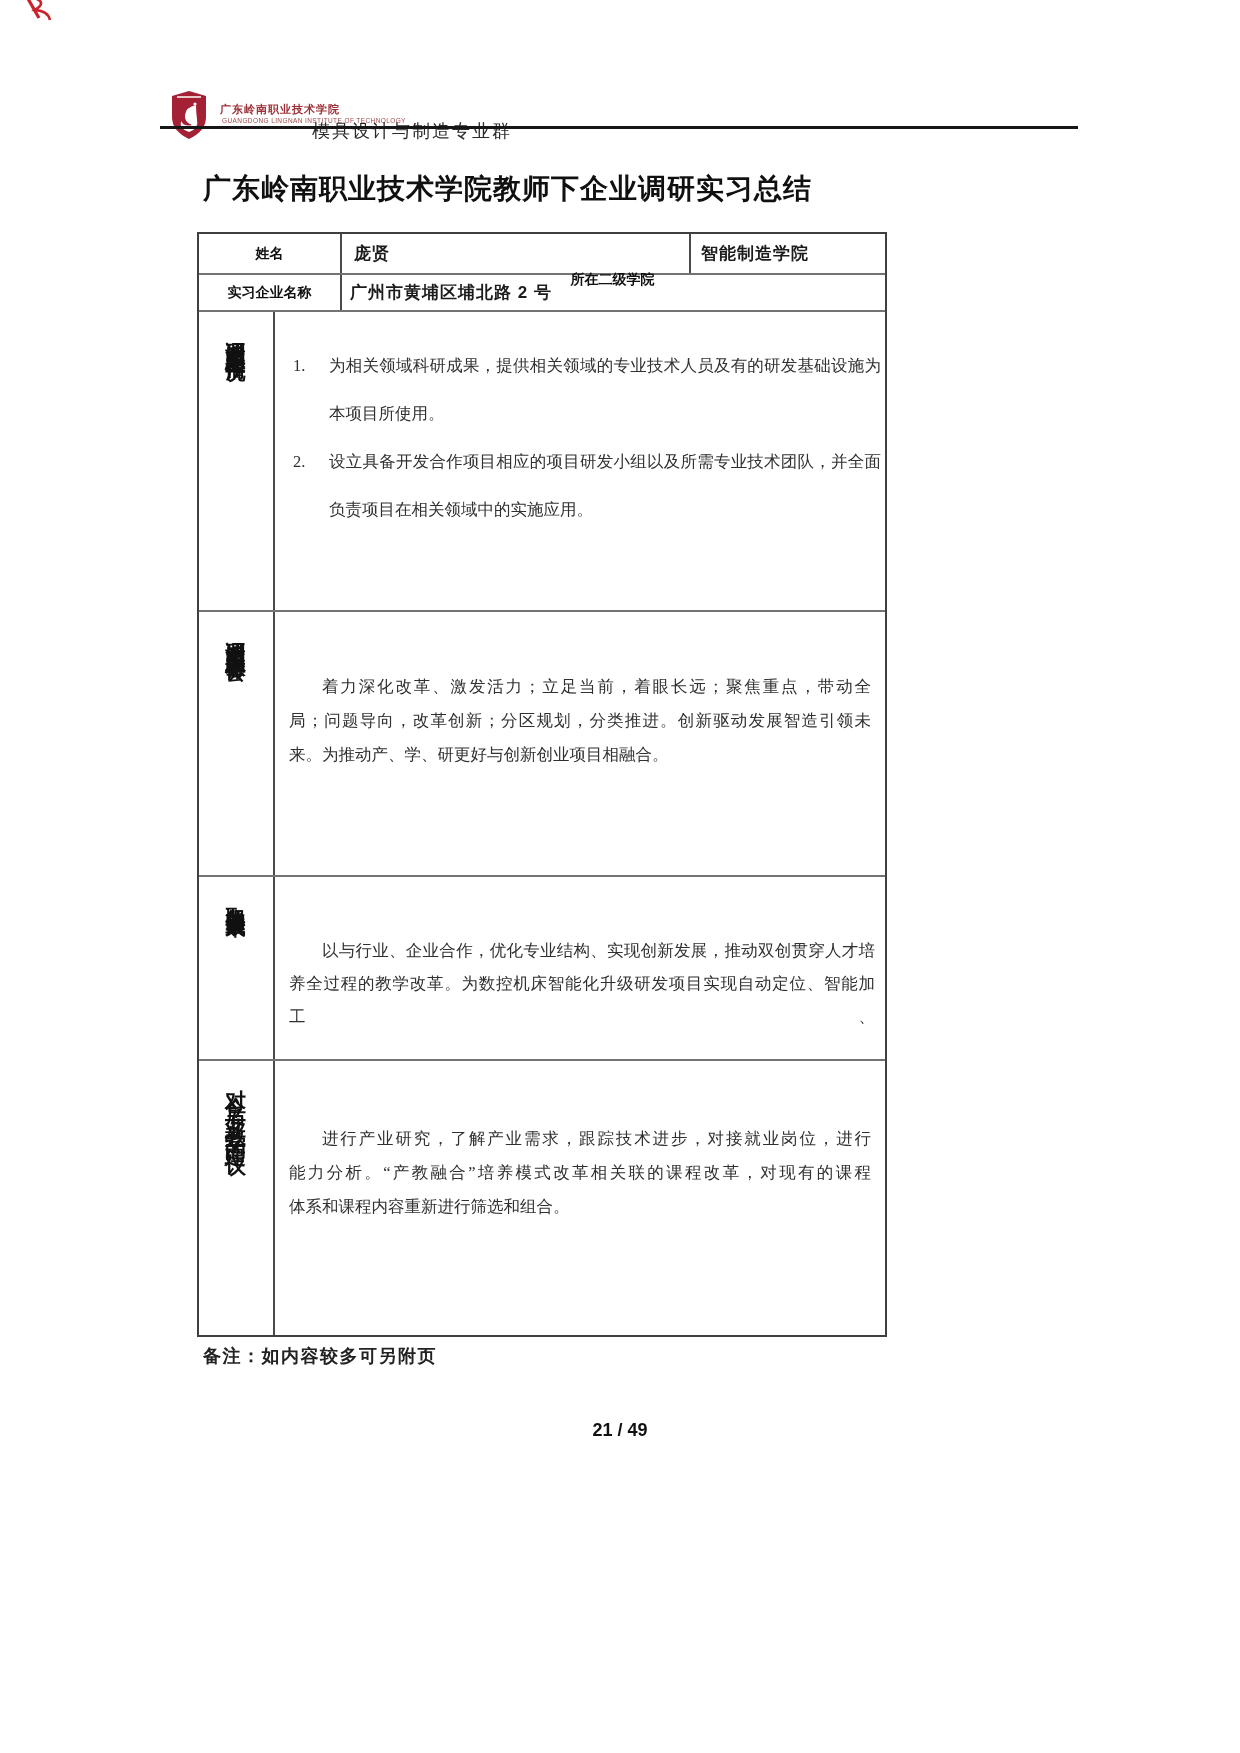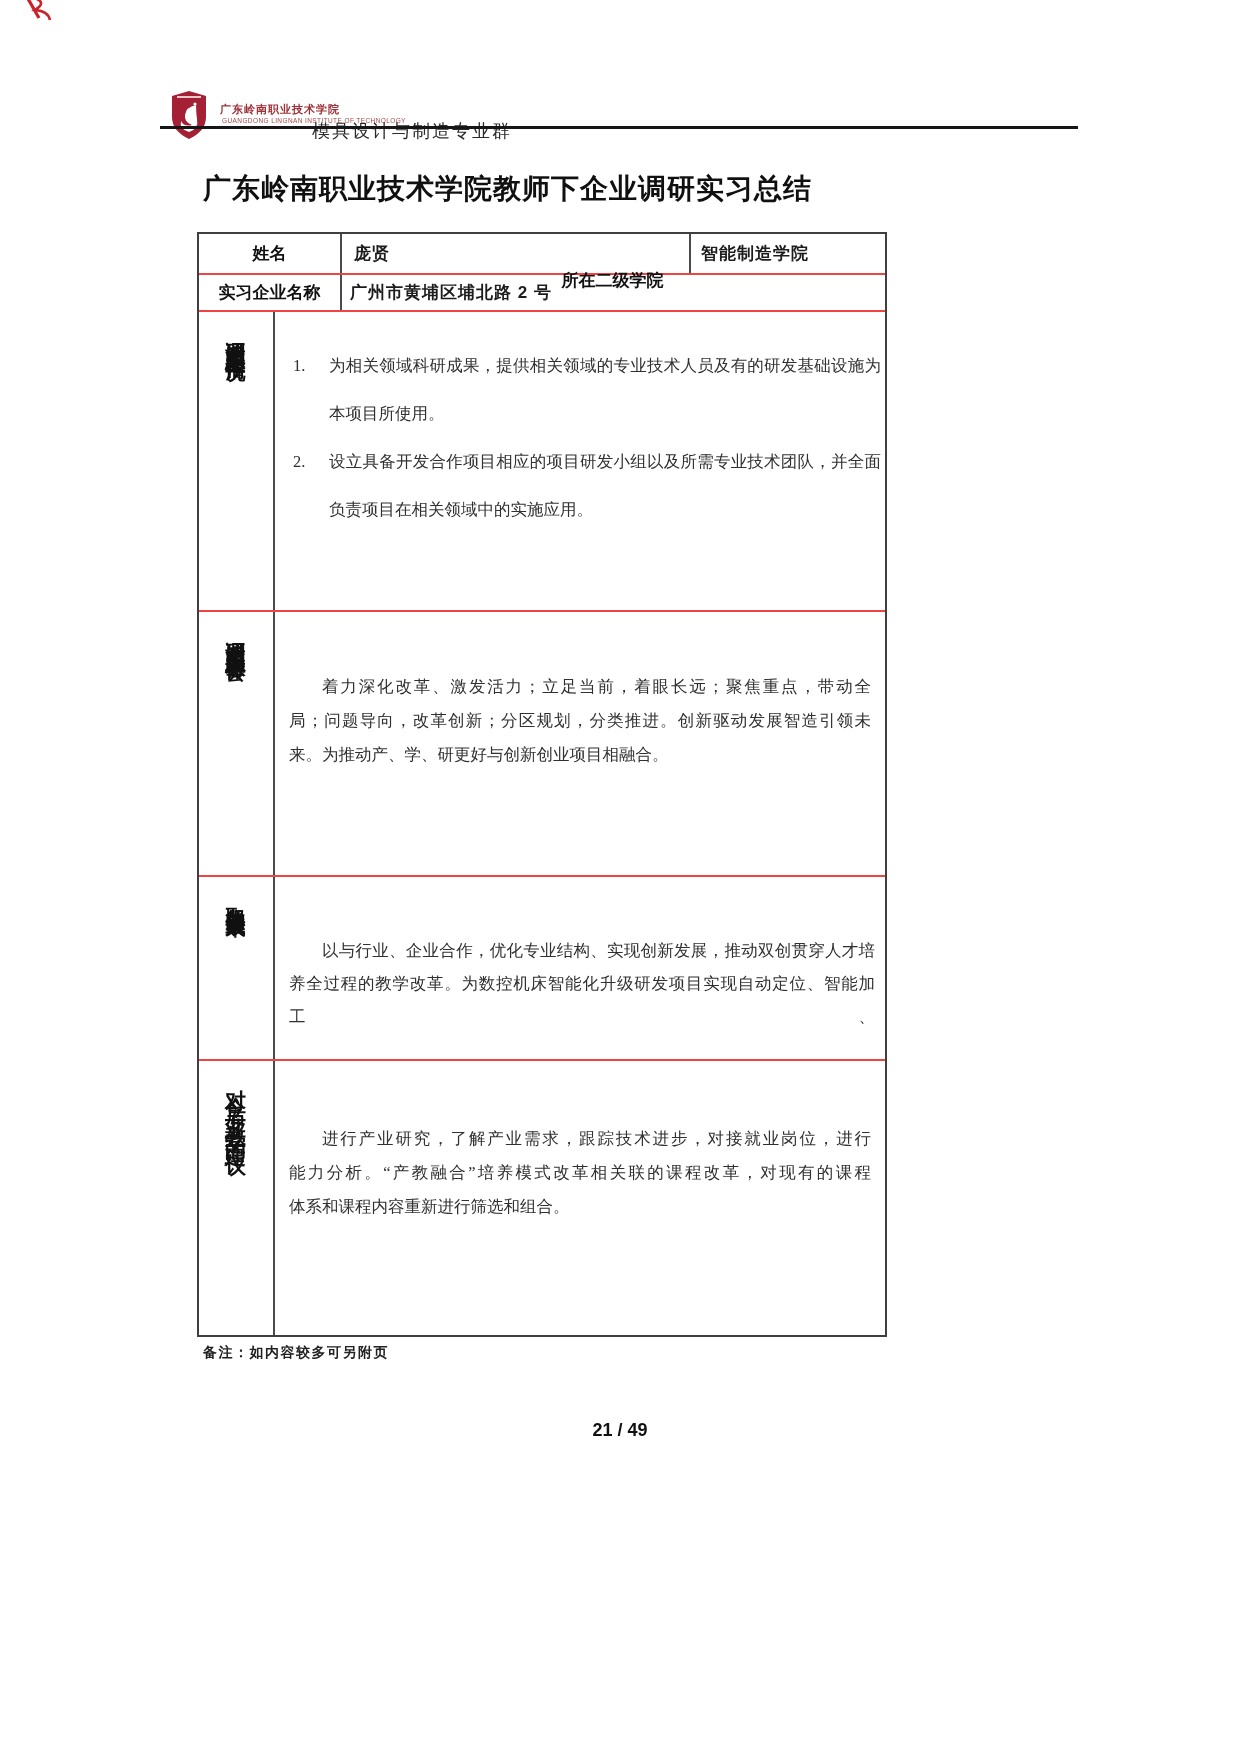--- a/index.html
+++ b/index.html
@@ -18,39 +18,39 @@
              font-size:6.5px;color:#a04a4a;letter-spacing:.4px;white-space:nowrap;}
   .group-title{position:absolute;left:152px;top:31px;font-size:18px;color:#2a2a2a;letter-spacing:2px;white-space:nowrap;}
   .hdr-rule{position:absolute;left:160px;top:126px;width:918px;height:3px;background:#161616;}
 
   
   .doc-title{position:absolute;left:203px;top:170px;font-family:"Liberation Sans","DejaVu Sans",sans-serif;
              font-size:28px;font-weight:700;color:#101010;letter-spacing:1px;white-space:nowrap;}
 
   
   .doc-table{position:absolute;left:197px;top:232px;width:690px;border:2px solid #3f3f3f;box-sizing:border-box;}
-  .trow{display:flex;box-sizing:border-box;border-top:2px solid #ef4444;}
+  .trow{display:flex;box-sizing:border-box;border-top:2px solid #737373;}
   .trow:first-child{border-top:none;}
   .cell{box-sizing:border-box;border-left:2px solid #4a4a4a;min-width:0;}
   .cell:first-child{border-left:none;}
 
   .r1{height:39px;}
   .r2{height:37px;}
   .r3{height:300px;}
   .r4{height:265px;}
   .r5{height:184px;}
   .r6{height:276px;}
 
   .c-namehead{width:141px;display:flex;align-items:center;justify-content:center;}
   .c-nameval{width:194px;display:flex;align-items:center;padding-left:12px;}
   .c-collhead{width:155px;display:flex;align-items:center;justify-content:center;margin-top:46px;}
   .c-collval{flex:1;display:flex;align-items:center;padding-left:10px;}
   .c-comphead{width:141px;display:flex;align-items:center;justify-content:center;}
   .c-compval{flex:1;display:flex;align-items:center;padding-left:8px;}
-  .bold-head{font-family:"Liberation Sans","DejaVu Sans",sans-serif;font-weight:700;font-size:17px;color:#111;}
+  .bold-head{font-family:"Liberation Sans","DejaVu Sans",sans-serif;font-weight:700;font-size:14px;color:#111;}
   .bold-val{font-family:"Liberation Sans","DejaVu Sans",sans-serif;font-weight:700;font-size:17px;color:#1c1c1c;letter-spacing:1px;}
 
   .c-vlabel{width:74px;display:flex;align-items:flex-start;justify-content:center;padding-top:14px;}
   .vtext{writing-mode:vertical-rl;text-orientation:upright;
          font-family:"Liberation Sans","DejaVu Sans",sans-serif;font-weight:700;
          font-size:20px;color:#111;letter-spacing:2px;line-height:30px;}
   .r6 .c-vlabel{padding-top:12px;}
   .vtext-wrap{height:254px;font-size:21px;letter-spacing:7px;line-height:33px;}
 
   .c-content{flex:1;color:#303030;font-size:16.5px;}
@@ -62,21 +62,21 @@
   .oitem{display:flex;line-height:48px;}
   .onum{flex:none;width:36px;padding-left:6px;}
   .obody{flex:1;min-width:0;}
 
   .pgraph{line-height:34px;}
   .r5 .pgraph{line-height:33px;}
   .jline{text-align:justify;text-align-last:justify;}
   .lline{text-align:left;}
   .indent{padding-left:33px;}
 
-  .footnote{position:absolute;left:203px;top:1344px;font-size:14px;font-weight:600;color:#222;letter-spacing:1.5px;white-space:nowrap;text-align:center;}
+  .footnote{position:absolute;left:203px;top:1344px;font-size:18px;font-weight:600;color:#222;letter-spacing:1.5px;white-space:nowrap;text-align:center;}
   .page-num{position:absolute;left:0;top:1420px;width:100%;text-align:center;
             font-family:"Liberation Sans","DejaVu Sans",sans-serif;font-size:18px;font-weight:700;color:#111;}
 </style>
 </head>
 <body>
 
 <div class="page">
 
   <svg class="corner-mark" width="34" height="26" viewBox="0 0 34 26">
     <path d="M5 0 L17 21" stroke="#c9242b" stroke-width="3.2" fill="none"></path>

